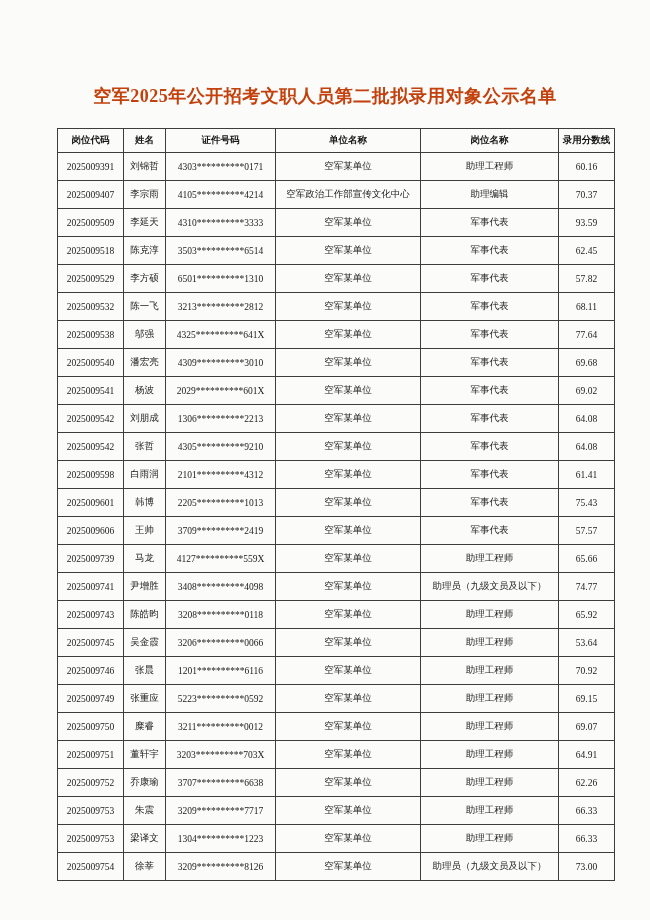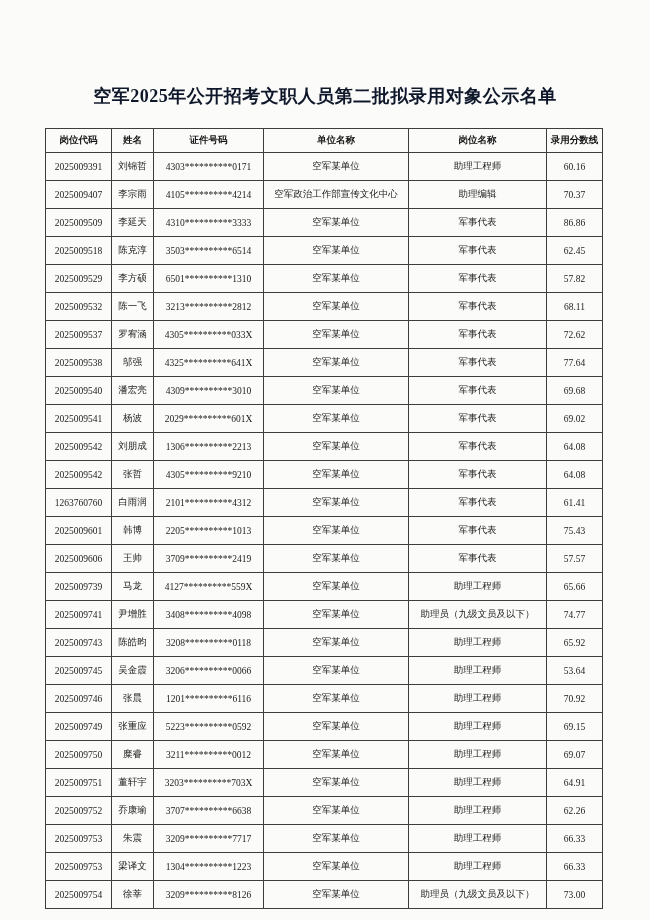--- a/index.html
+++ b/index.html
@@ -17,25 +17,25 @@
   }
   .page-title {
     position: absolute;
     top: 84px;
     left: 0;
     width: 650px;
     text-align: center;
     font-size: 18px;
     font-weight: bold;
     letter-spacing: 0.5px;
-    color: #0f172a;
+    color: #c2410c;
   }
   table.roster {
     position: absolute;
-    left: 45px;
+    left: 57px;
     top: 128px;
     width: 557px;
     border-collapse: collapse;
     table-layout: fixed;
   }
   table.roster th,
   table.roster td {
     border: 1px solid #3d3d3d;
     font-size: 9.5px;
     font-weight: normal;
@@ -98,21 +98,21 @@
         <td>空军政治工作部宣传文化中心</td>
         <td>助理编辑</td>
         <td>70.37</td>
       </tr>
       <tr>
         <td>2025009509</td>
         <td>李延天</td>
         <td>4310**********3333</td>
         <td>空军某单位</td>
         <td>军事代表</td>
-        <td>86.86</td>
+        <td>93.59</td>
       </tr>
       <tr>
         <td>2025009518</td>
         <td>陈克淳</td>
         <td>3503**********6514</td>
         <td>空军某单位</td>
         <td>军事代表</td>
         <td>62.45</td>
       </tr>
       <tr>
@@ -125,28 +125,20 @@
       </tr>
       <tr>
         <td>2025009532</td>
         <td>陈一飞</td>
         <td>3213**********2812</td>
         <td>空军某单位</td>
         <td>军事代表</td>
         <td>68.11</td>
       </tr>
       <tr>
-        <td>2025009537</td>
-        <td>罗宥涵</td>
-        <td>4305**********033X</td>
-        <td>空军某单位</td>
-        <td>军事代表</td>
-        <td>72.62</td>
-      </tr>
-      <tr>
         <td>2025009538</td>
         <td>邬强</td>
         <td>4325**********641X</td>
         <td>空军某单位</td>
         <td>军事代表</td>
         <td>77.64</td>
       </tr>
       <tr>
         <td>2025009540</td>
         <td>潘宏亮</td>
@@ -173,21 +165,21 @@
       </tr>
       <tr>
         <td>2025009542</td>
         <td>张哲</td>
         <td>4305**********9210</td>
         <td>空军某单位</td>
         <td>军事代表</td>
         <td>64.08</td>
       </tr>
       <tr>
-        <td>1263760760</td>
+        <td>2025009598</td>
         <td>白雨润</td>
         <td>2101**********4312</td>
         <td>空军某单位</td>
         <td>军事代表</td>
         <td>61.41</td>
       </tr>
       <tr>
         <td>2025009601</td>
         <td>韩博</td>
         <td>2205**********1013</td>

